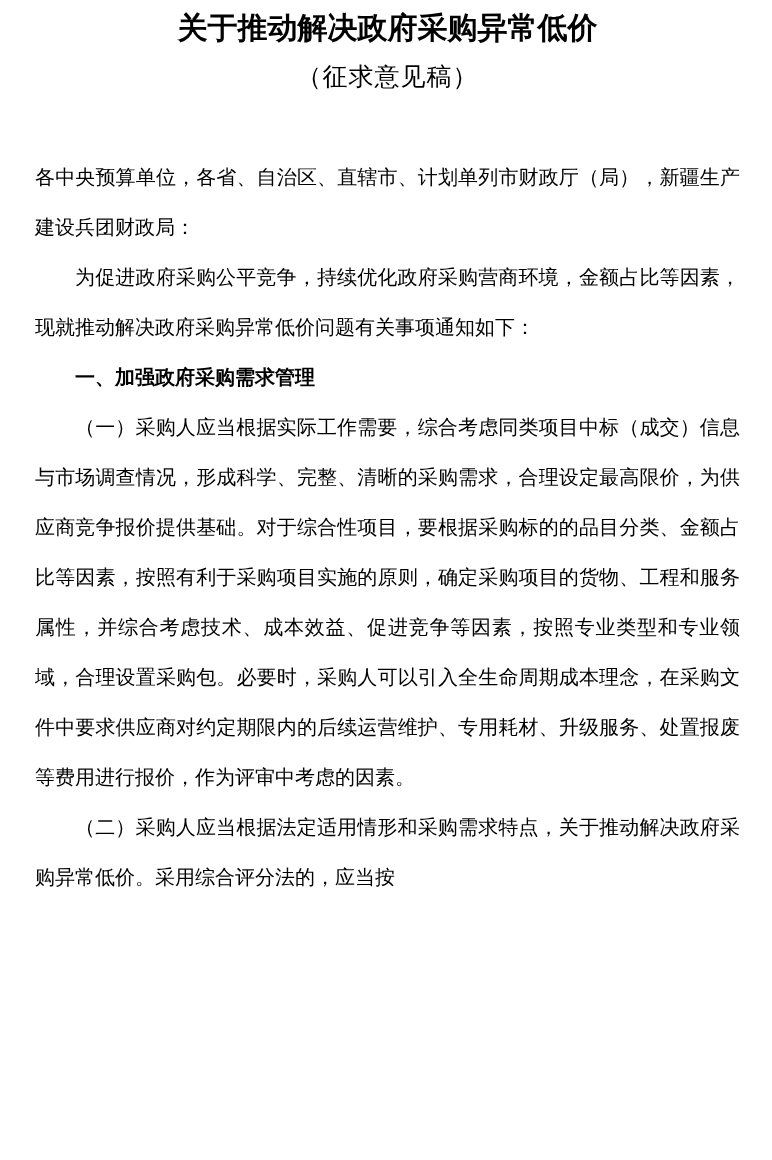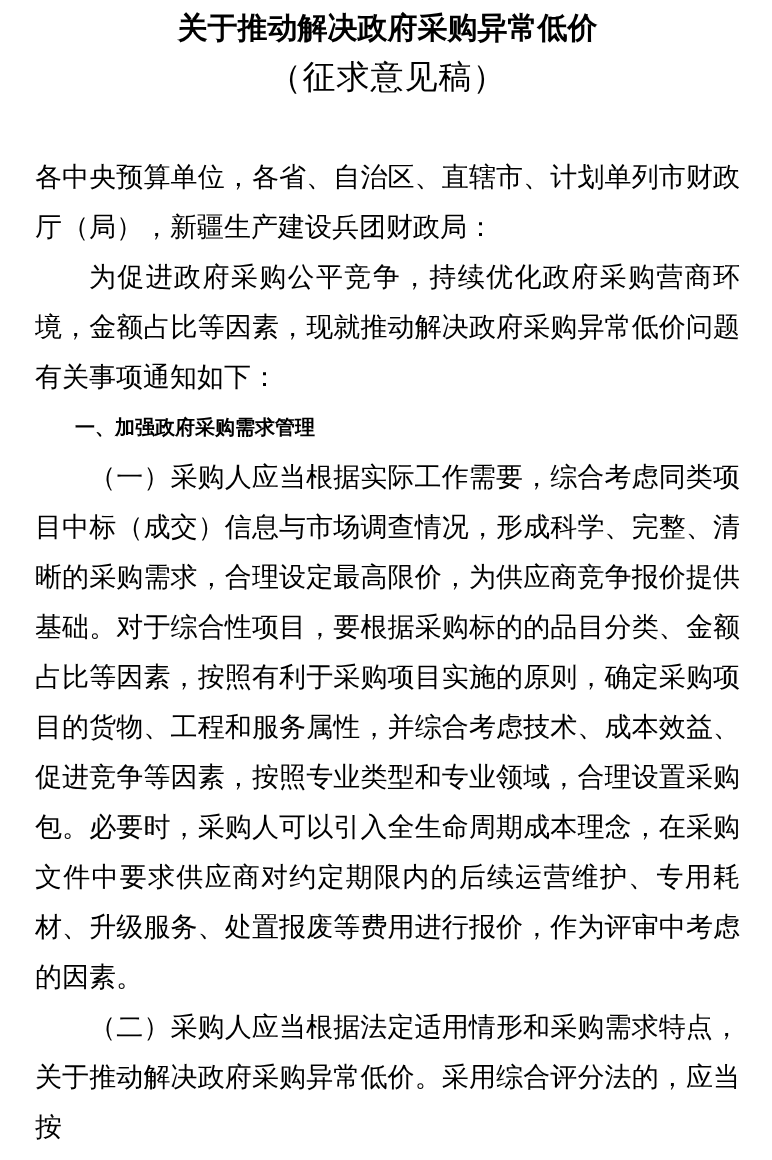--- a/index.html
+++ b/index.html
@@ -25,32 +25,32 @@
     font-size: 30px;
     line-height: 48px;
     text-align: center;
     color: #000000;
   }
   .title-line {
     display: block;
   }
   .subtitle {
     margin-top: 10px;
-    font-size: 33px;
+    font-size: 25px;
     line-height: 30px;
     text-align: center;
     letter-spacing: 1px;
     color: #000000;
   }
   .doc-body {
     margin-top: 60px;
   }
   .para {
     margin: 0;
-    font-size: 27px;
+    font-size: 20px;
     line-height: 50px;
     text-align: justify;
     text-justify: inter-ideograph;
     line-break: strict;
     word-break: normal;
     color: #000000;
   }
   .para.indent {
     text-indent: 2em;
   }

